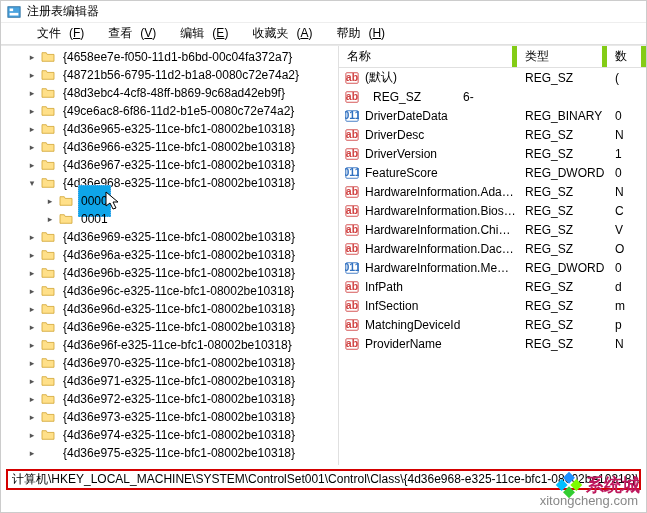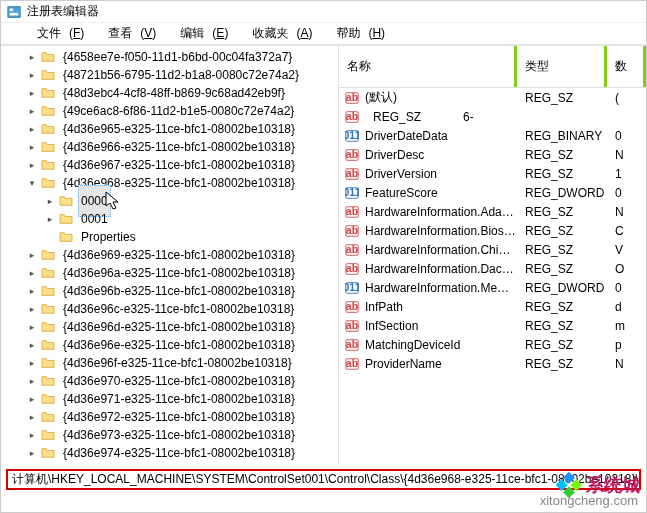--- a/index.html
+++ b/index.html
@@ -12,26 +12,26 @@
 .main{display:flex;height:420px;border-top:1px solid #e8e8e8}
 .tree{width:338px;overflow:auto;border-right:1px solid #e0e0e0;padding-top:2px;position:relative}
 .tree::-webkit-scrollbar{width:16px;height:16px}
 .tree::-webkit-scrollbar-thumb{background:#c0c0c0;border:1px solid #a0a0a0}
 .tree::-webkit-scrollbar-track{background:#f0f0f0}
 .node{white-space:nowrap;display:flex;align-items:center;height:18px;padding-left:0}
 .tw{display:inline-flex;width:14px;height:14px;align-items:center;justify-content:center;color:#555;font-size:9px;margin-right:1px}
 .fold{width:16px;height:14px;display:inline-flex;align-items:center;justify-content:center;margin-right:4px}
 .fold svg{width:14px;height:12px}
 .lbl{padding:1px 3px}
-.lbl.sel{background:#e5e5e5;border:1px dotted #66afe9;padding:8px 2px}
+.lbl.sel{background:#0ea5e9;border:1px dotted #66afe9;padding:8px 2px}
 .l0{padding-left:24px}
 .l1{padding-left:42px}
 .list{flex:1;overflow:auto;position:relative}
 .lhead{display:flex;border-bottom:1px solid #e0e0e0;background:#fff;position:sticky;top:0}
-.lhead .col{padding:12px 8px;border-right:3px solid #84cc16;font-size:12px}
+.lhead .col{padding:2px 8px;border-right:5px solid #84cc16;font-size:12px}
 .c1{width:178px}
 .c2{width:90px}
 .c3{flex:1}
 .lrow{display:flex;align-items:center;height:19px}
 .lrow .ic{width:16px;height:16px;display:flex;align-items:center;margin:0 4px 0 6px}
 .lrow .nm{width:152px;overflow:hidden;text-overflow:ellipsis;white-space:nowrap}
 .lrow .tp{width:90px;padding-left:8px}
 .lrow .dt{flex:1;padding-left:8px;overflow:hidden}
 .status{position:absolute;left:5px;right:5px;bottom:22px;height:21px;border:2px solid #d40000;display:flex;align-items:center;padding:0 4px;background:#fff;overflow:hidden;white-space:nowrap}
 .watermark{position:absolute;right:6px;bottom:12px;display:flex;align-items:center;pointer-events:none}
@@ -148,29 +148,20 @@
       </div>
       <div class="node l1">
         <span class="tw">▸</span>
         <span class="fold">
           <svg viewBox="0 0 16 14">
             <path d="M1 3 L1 12 L15 12 L15 4 L7 4 L6 2 L1 2 Z" fill="#FFE089" stroke="#D4A93A"></path>
           </svg>
         </span>
         <span class="lbl">0001</span>
       </div>
-      <div class="node l1">
-        <span class="tw"></span>
-        <span class="fold">
-          <svg viewBox="0 0 16 14">
-            <path d="M1 3 L1 12 L15 12 L15 4 L7 4 L6 2 L1 2 Z" fill="#FFE089" stroke="#D4A93A"></path>
-          </svg>
-        </span>
-        <span class="lbl">Properties</span>
-      </div>
       <div class="node l0">
         <span class="tw">▸</span>
         <span class="fold">
           <svg viewBox="0 0 16 14">
             <path d="M1 3 L1 12 L15 12 L15 4 L7 4 L6 2 L1 2 Z" fill="#FFE089" stroke="#D4A93A"></path>
           </svg>
         </span>
         <span class="lbl">{4d36e969-e325-11ce-bfc1-08002be10318}</span>
       </div>
       <div class="node l0">

